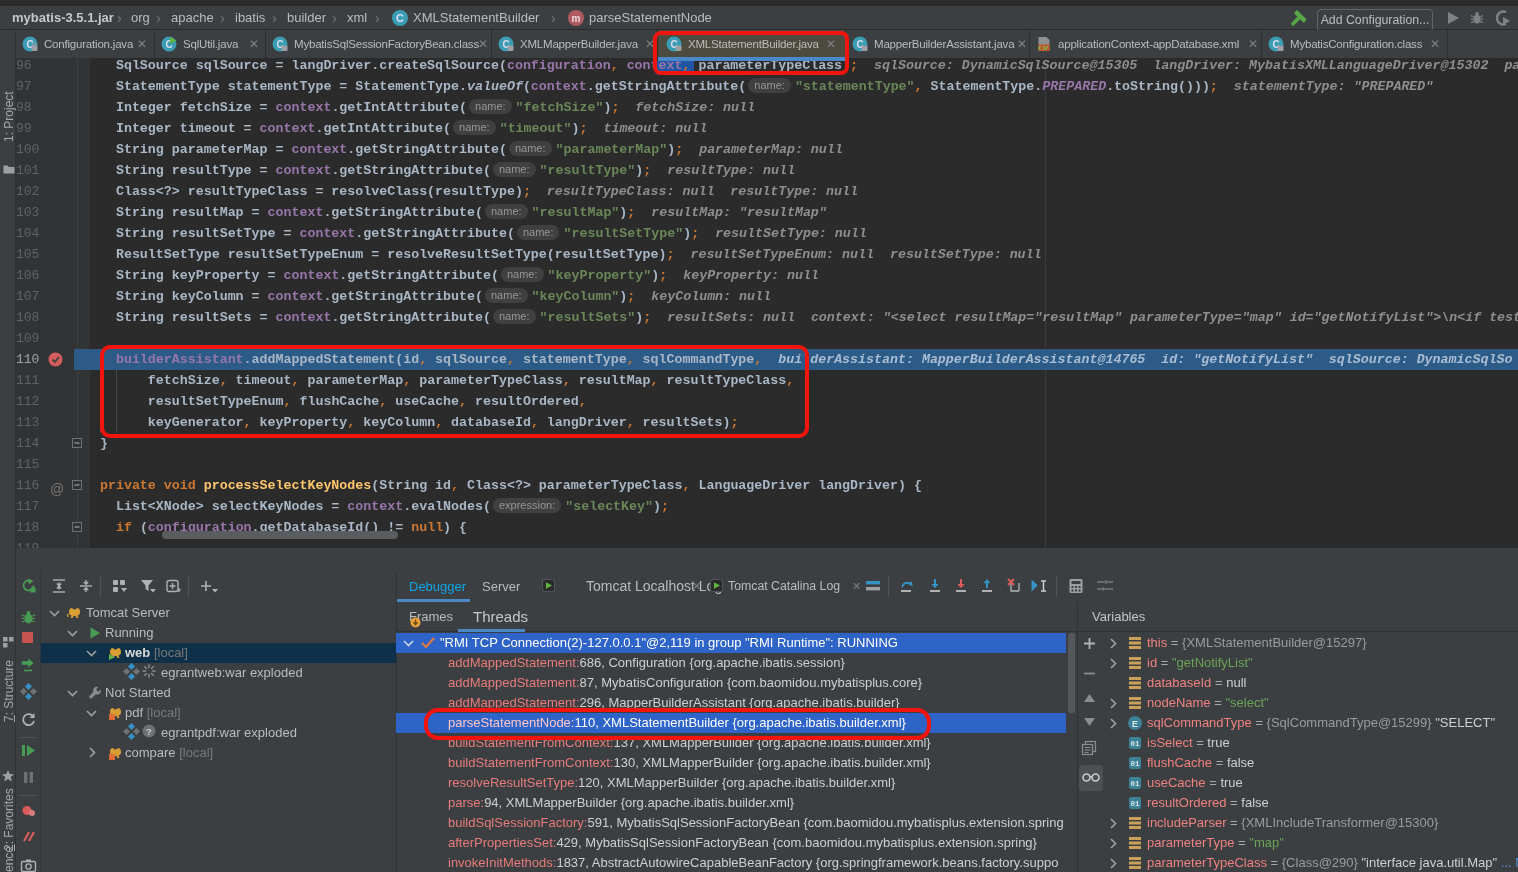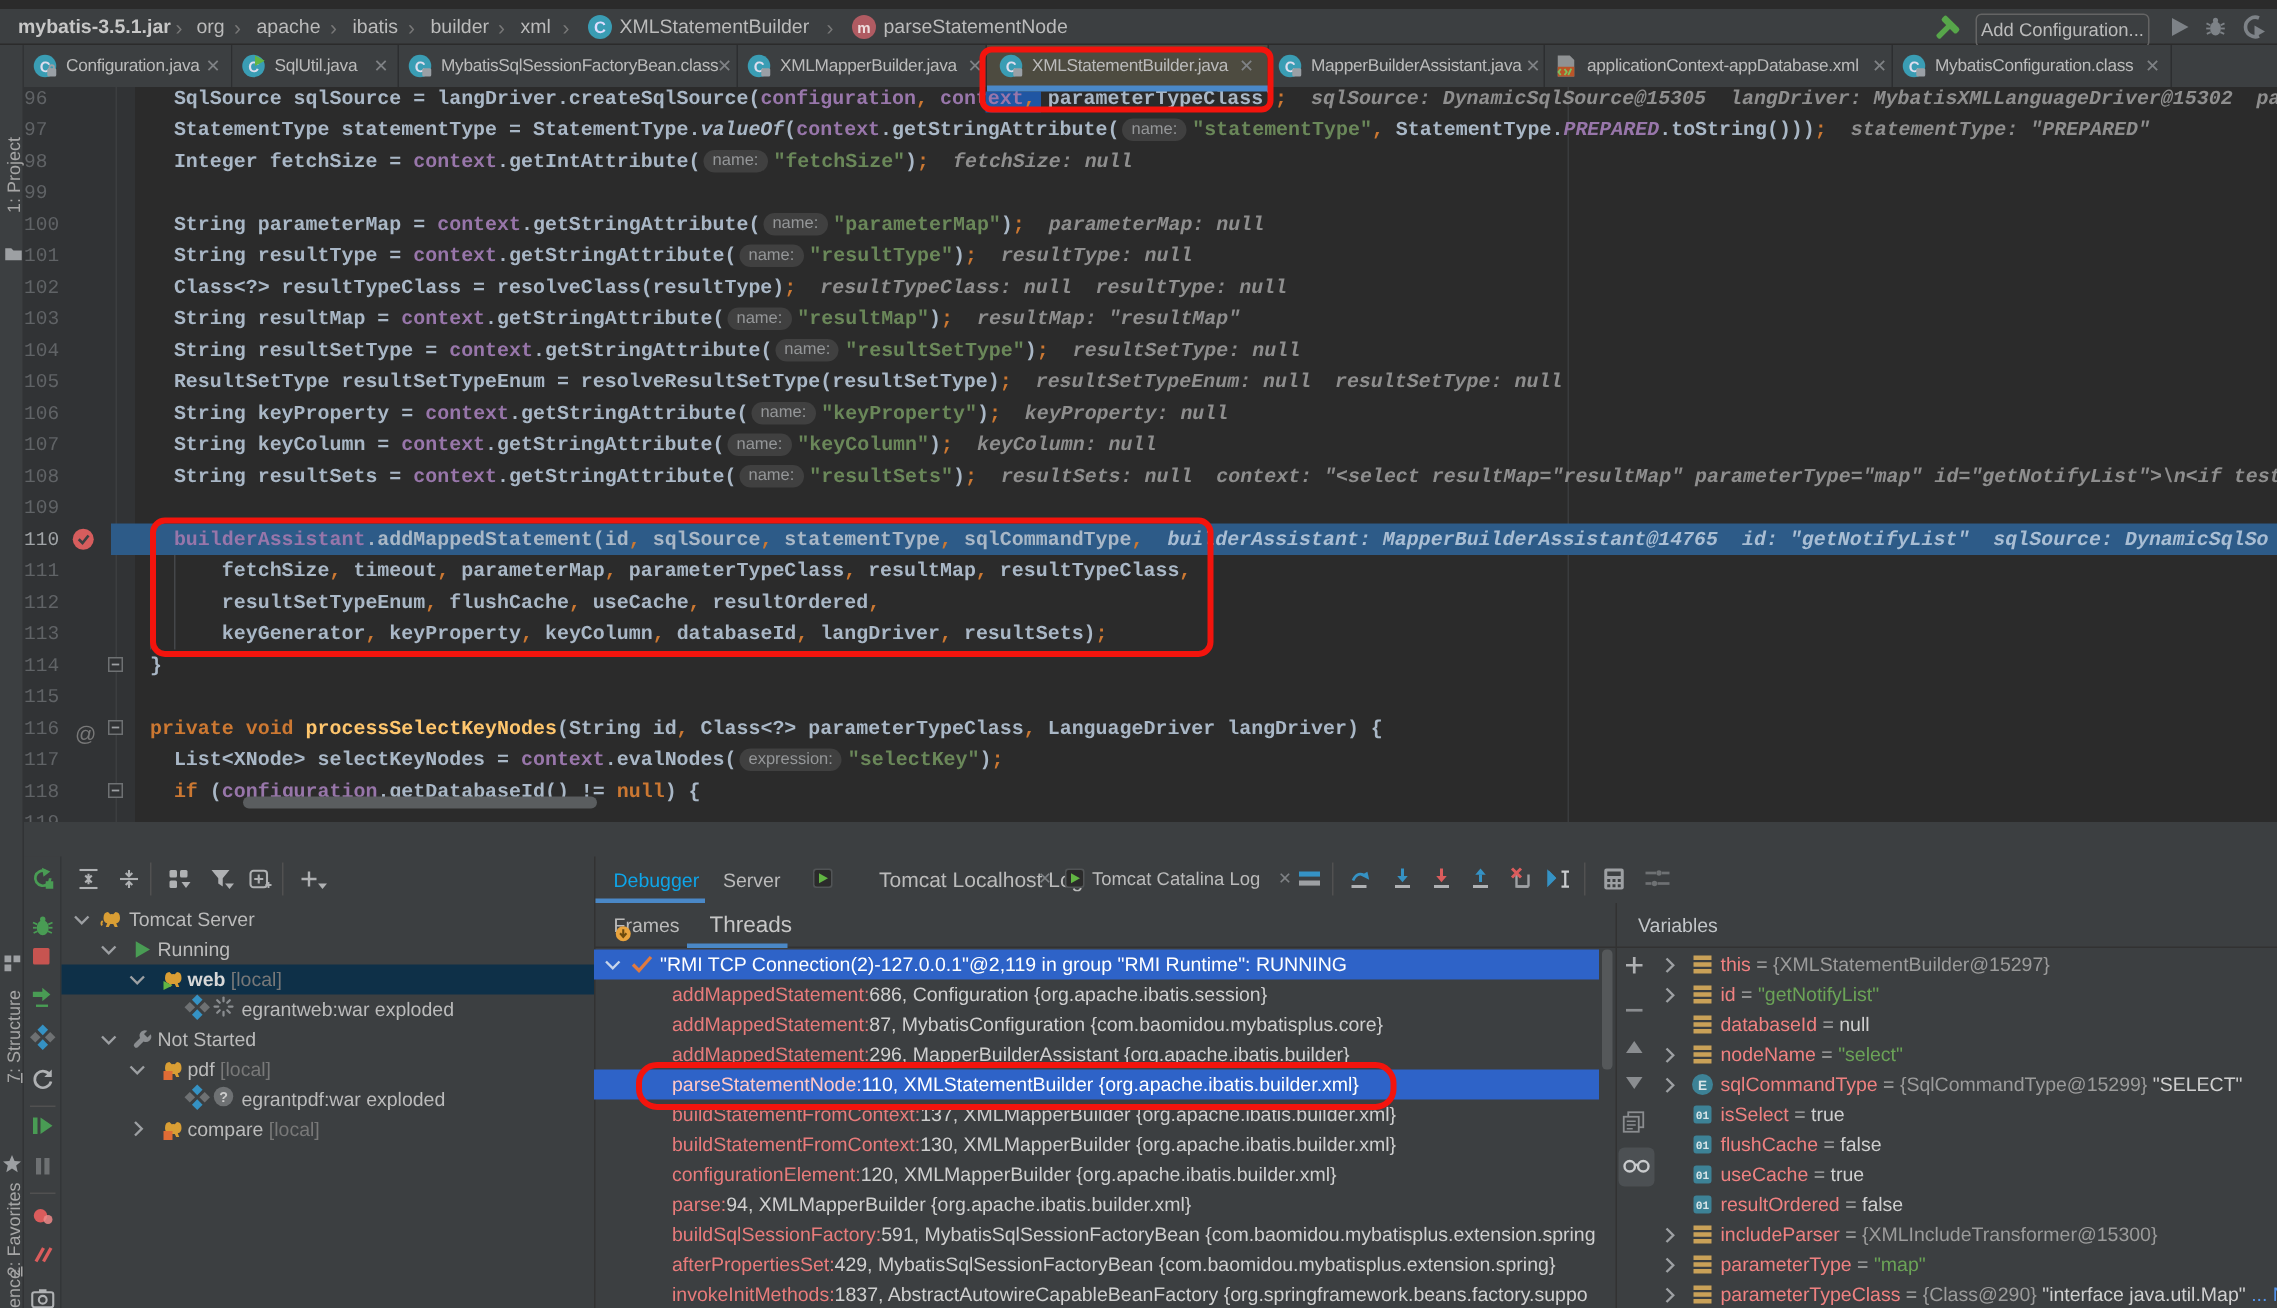--- a/index.html
+++ b/index.html
@@ -230,20 +230,21 @@
         <rect x="0.5" y="0.5" width="9" height="9" fill="#313335" stroke="#6e7173"></rect>
         <line x1="2.5" y1="5" x2="7.5" y2="5" stroke="#9da0a3" stroke-width="1.2"></line>
       </svg>
 <svg style="left:56px;top:464px" width="11" height="11">
         <rect x="0.5" y="0.5" width="9" height="9" fill="#313335" stroke="#6e7173"></rect>
         <line x1="2.5" y1="5" x2="7.5" y2="5" stroke="#9da0a3" stroke-width="1.2"></line>
       </svg>
 <div class="cl" style="top:-3px">    SqlSource sqlSource = langDriver.createSqlSource(<span class="f">configuration</span><span class="c">,</span> <span class="f">context</span><span class="c">,</span> parameterTypeClass)<span class="c">;</span>  <span class="d">sqlSource: DynamicSqlSource@15305  langDriver: MybatisXMLLanguageDriver@15302  pa</span></div>
 <div class="cl" style="top:18px">    StatementType statementType = StatementType.<span class="it">valueOf</span>(<span class="f">context</span>.getStringAttribute(<span class="badge">name:</span><span class="s">"statementType"</span><span class="c">,</span> StatementType.<span class="f it">PREPARED</span>.toString()))<span class="c">;</span>  <span class="d">statementType: "PREPARED"</span></div>
 <div class="cl" style="top:39px">    Integer fetchSize = <span class="f">context</span>.getIntAttribute(<span class="badge">name:</span><span class="s">"fetchSize"</span>)<span class="c">;</span>  <span class="d">fetchSize: null</span></div>
+<div class="cl" style="top:60px">    Integer timeout = <span class="f">context</span>.getIntAttribute(<span class="badge">name:</span><span class="s">"timeout"</span>)<span class="c">;</span>  <span class="d">timeout: null</span></div>
 <div class="cl" style="top:81px">    String parameterMap = <span class="f">context</span>.getStringAttribute(<span class="badge">name:</span><span class="s">"parameterMap"</span>)<span class="c">;</span>  <span class="d">parameterMap: null</span></div>
 <div class="cl" style="top:102px">    String resultType = <span class="f">context</span>.getStringAttribute(<span class="badge">name:</span><span class="s">"resultType"</span>)<span class="c">;</span>  <span class="d">resultType: null</span></div>
 <div class="cl" style="top:123px">    Class&lt;?&gt; resultTypeClass = resolveClass(resultType)<span class="c">;</span>  <span class="d">resultTypeClass: null  resultType: null</span></div>
 <div class="cl" style="top:144px">    String resultMap = <span class="f">context</span>.getStringAttribute(<span class="badge">name:</span><span class="s">"resultMap"</span>)<span class="c">;</span>  <span class="d">resultMap: "resultMap"</span></div>
 <div class="cl" style="top:165px">    String resultSetType = <span class="f">context</span>.getStringAttribute(<span class="badge">name:</span><span class="s">"resultSetType"</span>)<span class="c">;</span>  <span class="d">resultSetType: null</span></div>
 <div class="cl" style="top:186px">    ResultSetType resultSetTypeEnum = resolveResultSetType(resultSetType)<span class="c">;</span>  <span class="d">resultSetTypeEnum: null  resultSetType: null</span></div>
 <div class="cl" style="top:207px">    String keyProperty = <span class="f">context</span>.getStringAttribute(<span class="badge">name:</span><span class="s">"keyProperty"</span>)<span class="c">;</span>  <span class="d">keyProperty: null</span></div>
 <div class="cl" style="top:228px">    String keyColumn = <span class="f">context</span>.getStringAttribute(<span class="badge">name:</span><span class="s">"keyColumn"</span>)<span class="c">;</span>  <span class="d">keyColumn: null</span></div>
 <div class="cl" style="top:249px">    String resultSets = <span class="f">context</span>.getStringAttribute(<span class="badge">name:</span><span class="s">"resultSets"</span>)<span class="c">;</span>  <span class="d">resultSets: null  context: "&lt;select resultMap="resultMap" parameterType="map" id="getNotifyList"&gt;\n&lt;if test</span></div>
 <div class="cl" style="top:291px">    <span class="f">builderAssistant</span>.addMappedStatement(id<span class="c">,</span> sqlSource<span class="c">,</span> statementType<span class="c">,</span> sqlCommandType<span class="c">,</span>  <span class="dB">builderAssistant: MapperBuilderAssistant@14765  id: "getNotifyList"  sqlSource: DynamicSqlSo</span></div>
@@ -453,21 +454,21 @@
         <path d="M1 6 L5 10 L13 1" stroke="#e07a3f" stroke-width="2.2" fill="none"></path>
       </svg>
 <div class="frow" style="left:424px;top:85px;color:#fff">"RMI TCP Connection(2)-127.0.0.1"@2,119 in group "RMI Runtime": RUNNING</div>
 <div class="frow" style="left:432px;top:105px"><span class="fm">addMappedStatement:</span>686, Configuration {org.apache.ibatis.session}</div>
 <div class="frow" style="left:432px;top:125px"><span class="fm">addMappedStatement:</span>87, MybatisConfiguration {com.baomidou.mybatisplus.core}</div>
 <div class="frow" style="left:432px;top:145px"><span class="fm">addMappedStatement:</span>296, MapperBuilderAssistant {org.apache.ibatis.builder}</div>
 <div class="abs" style="left:380px;top:165px;width:670px;height:20px;background:#2e63c8"></div>
 <div class="frow" style="left:432px;top:165px;color:#fff"><span style="color:#ffc7c7">parseStatementNode:</span>110, XMLStatementBuilder {org.apache.ibatis.builder.xml}</div>
 <div class="frow" style="left:432px;top:185px"><span class="fm">buildStatementFromContext:</span>137, XMLMapperBuilder {org.apache.ibatis.builder.xml}</div>
 <div class="frow" style="left:432px;top:205px"><span class="fm">buildStatementFromContext:</span>130, XMLMapperBuilder {org.apache.ibatis.builder.xml}</div>
-<div class="frow" style="left:432px;top:225px"><span class="fm">configurationElement:</span>120, XMLMapperBuilder {org.apache.ibatis.builder.xml}</div>
+<div class="frow" style="left:432px;top:225px"><span class="fm">resolveResultSetType:</span>120, XMLMapperBuilder {org.apache.ibatis.builder.xml}</div>
 <div class="frow" style="left:432px;top:245px"><span class="fm">parse:</span>94, XMLMapperBuilder {org.apache.ibatis.builder.xml}</div>
 <div class="frow" style="left:432px;top:265px"><span class="fm">buildSqlSessionFactory:</span>591, MybatisSqlSessionFactoryBean {com.baomidou.mybatisplus.extension.spring</div>
 <div class="frow" style="left:432px;top:285px"><span class="fm">afterPropertiesSet:</span>429, MybatisSqlSessionFactoryBean {com.baomidou.mybatisplus.extension.spring}</div>
 <div class="frow" style="left:432px;top:305px"><span class="fm">invokeInitMethods:</span>1837, AbstractAutowireCapableBeanFactory {org.springframework.beans.factory.suppo</div>
 <div class="abs" style="left:1052px;top:85px;width:7px;height:80px;background:#55585a;border-radius:3px"></div>
 <svg style="left:1067px;top:89px" width="13" height="13">
         <path d="M6.5 1 V12 M1 6.5 H12" stroke="#afb1b3" stroke-width="1.8"></path>
       </svg>
 <svg style="left:1067px;top:119px" width="13" height="13">
         <path d="M1 6.5 H12" stroke="#8a8d90" stroke-width="1.8"></path>

